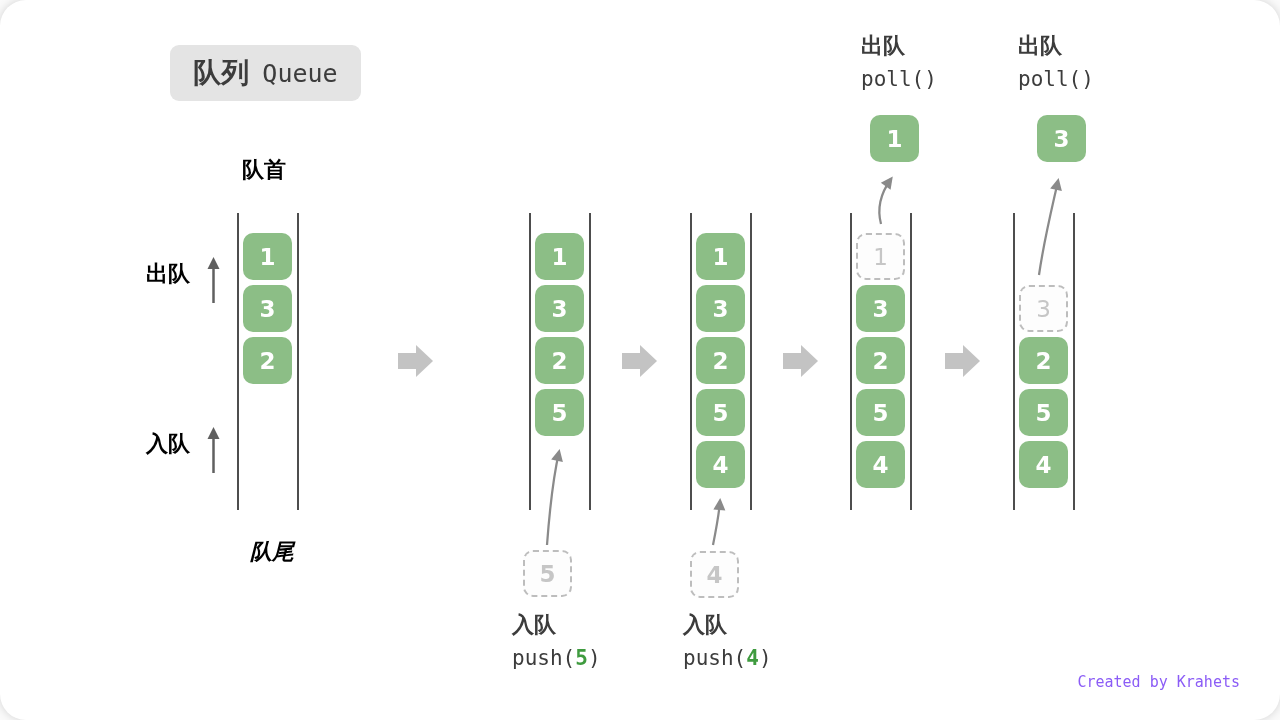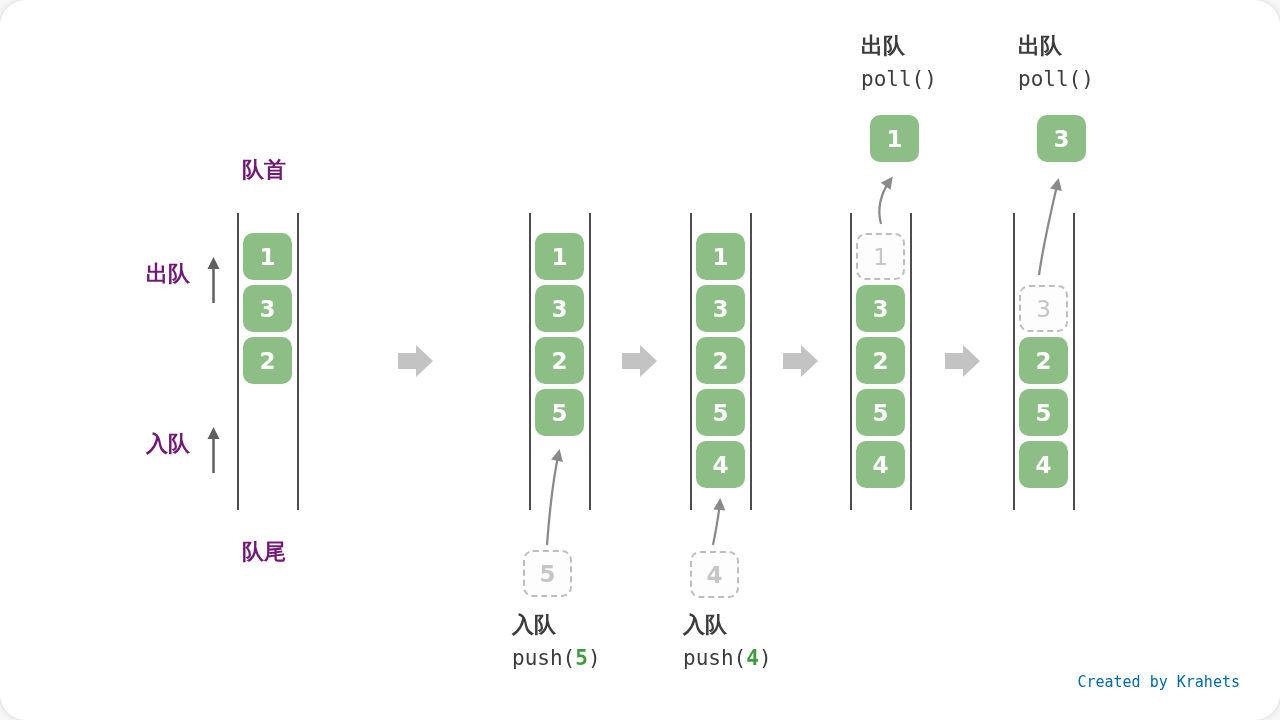--- a/index.html
+++ b/index.html
@@ -10,23 +10,23 @@
   }
   
   .badge{
     position:absolute;left:170px;top:45px;width:191px;height:56px;
     background:#e4e4e4;border-radius:9px;display:flex;align-items:center;
     justify-content:center;gap:13px;color:#3c3c3c;
   }
   .badge-zh{font-size:28px;font-weight:700;}
   .badge-en{font-size:25px;font-family:"DejaVu Sans Mono",monospace;}
   
-  .side-label{position:absolute;font-size:22px;font-weight:700;color:#701a75;white-space:nowrap;}
+  .side-label{position:absolute;font-size:22px;font-weight:700;color:#000000;white-space:nowrap;}
   #label-front{left:242px;top:155px;}
-  #label-rear{left:242px;top:537px;}
+  #label-rear{left:250px;top:537px;font-style:italic;}
   #label-dequeue{left:146px;top:259px;}
   #label-enqueue{left:146px;top:429px;}
   
   .stage{position:absolute;top:213px;width:62px;height:297px;}
   .s1{left:237px;} .s2{left:529px;} .s3{left:690px;} .s4{left:850px;} .s5{left:1013px;}
   .wall{position:absolute;top:0;width:2px;height:297px;background:#4d4d4d;}
   .wall-left{left:0;} .wall-right{right:0;}
   .cell{
     position:absolute;left:6px;width:49px;height:47px;border-radius:10px;
     display:flex;align-items:center;justify-content:center;
@@ -58,28 +58,32 @@
   #op-push-5{left:512px;top:610px;}
   #op-push-4{left:683px;top:610px;}
   
   #overlay{position:absolute;left:0;top:0;pointer-events:none;}
   .up-arrow{stroke:#606060;stroke-width:2.5;fill:none;}
   .curve-arrow{stroke:#8a8a8a;stroke-width:2.25;fill:none;}
   .block-arrow{fill:#c3c3c3;}
   
   #watermark{
     position:absolute;right:40px;top:673px;
-    font-family:"DejaVu Sans Mono",monospace;font-size:15px;color:#0369a1;
+    font-family:"DejaVu Sans Mono",monospace;font-size:15px;color:#8b5cf6;
   }
 </style>
 </head>
 <body>
 
 <div id="canvas">
 
+  <div class="badge">
+    <span class="badge-zh">队列</span>
+    <span class="badge-en">Queue</span>
+  </div>
 
   <div class="side-label" id="label-front">队首</div>
   <div class="side-label" id="label-rear">队尾</div>
   <div class="side-label" id="label-dequeue">出队</div>
   <div class="side-label" id="label-enqueue">入队</div>
 
   <div class="stage s1">
     <div class="wall wall-left"></div>
     <div class="wall wall-right"></div>
     <div class="cell solid r1">1</div>

